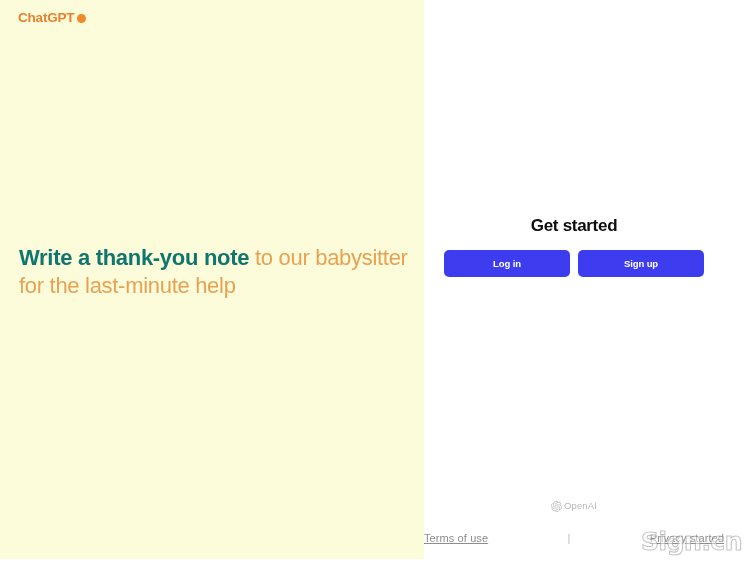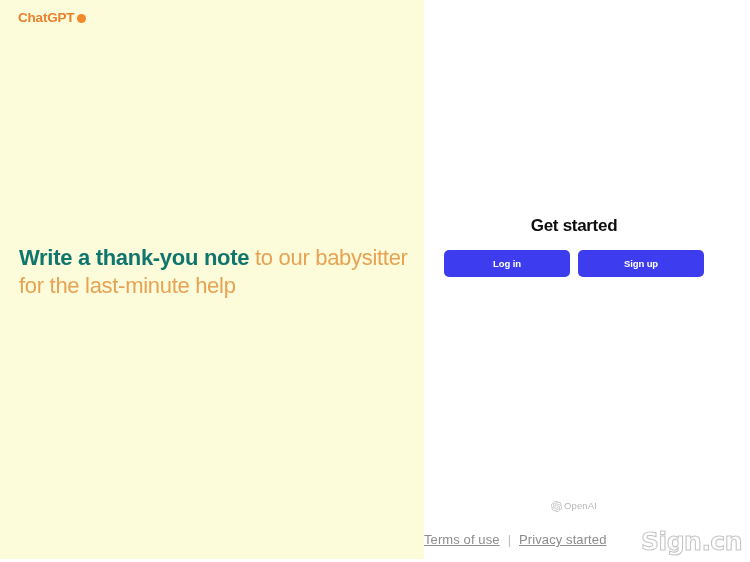--- a/index.html
+++ b/index.html
@@ -151,23 +151,23 @@
     font-size: 9.5px;
     color: #9a9a9a;
     letter-spacing: 0.1px;
     line-height: 1;
   }
 
   .footer-links {
     margin-top: 16px;
     display: flex;
     align-items: center;
-    justify-content: flex-start;
+    justify-content: space-between;
     gap: 8px;
-    font-size: 13px;
+    font-size: 11px;
     color: #8d8d8d;
   }
 
   .footer-link {
     color: #8d8d8d;
     text-decoration: underline;
     cursor: pointer;
     letter-spacing: 0.1px;
   }
 

